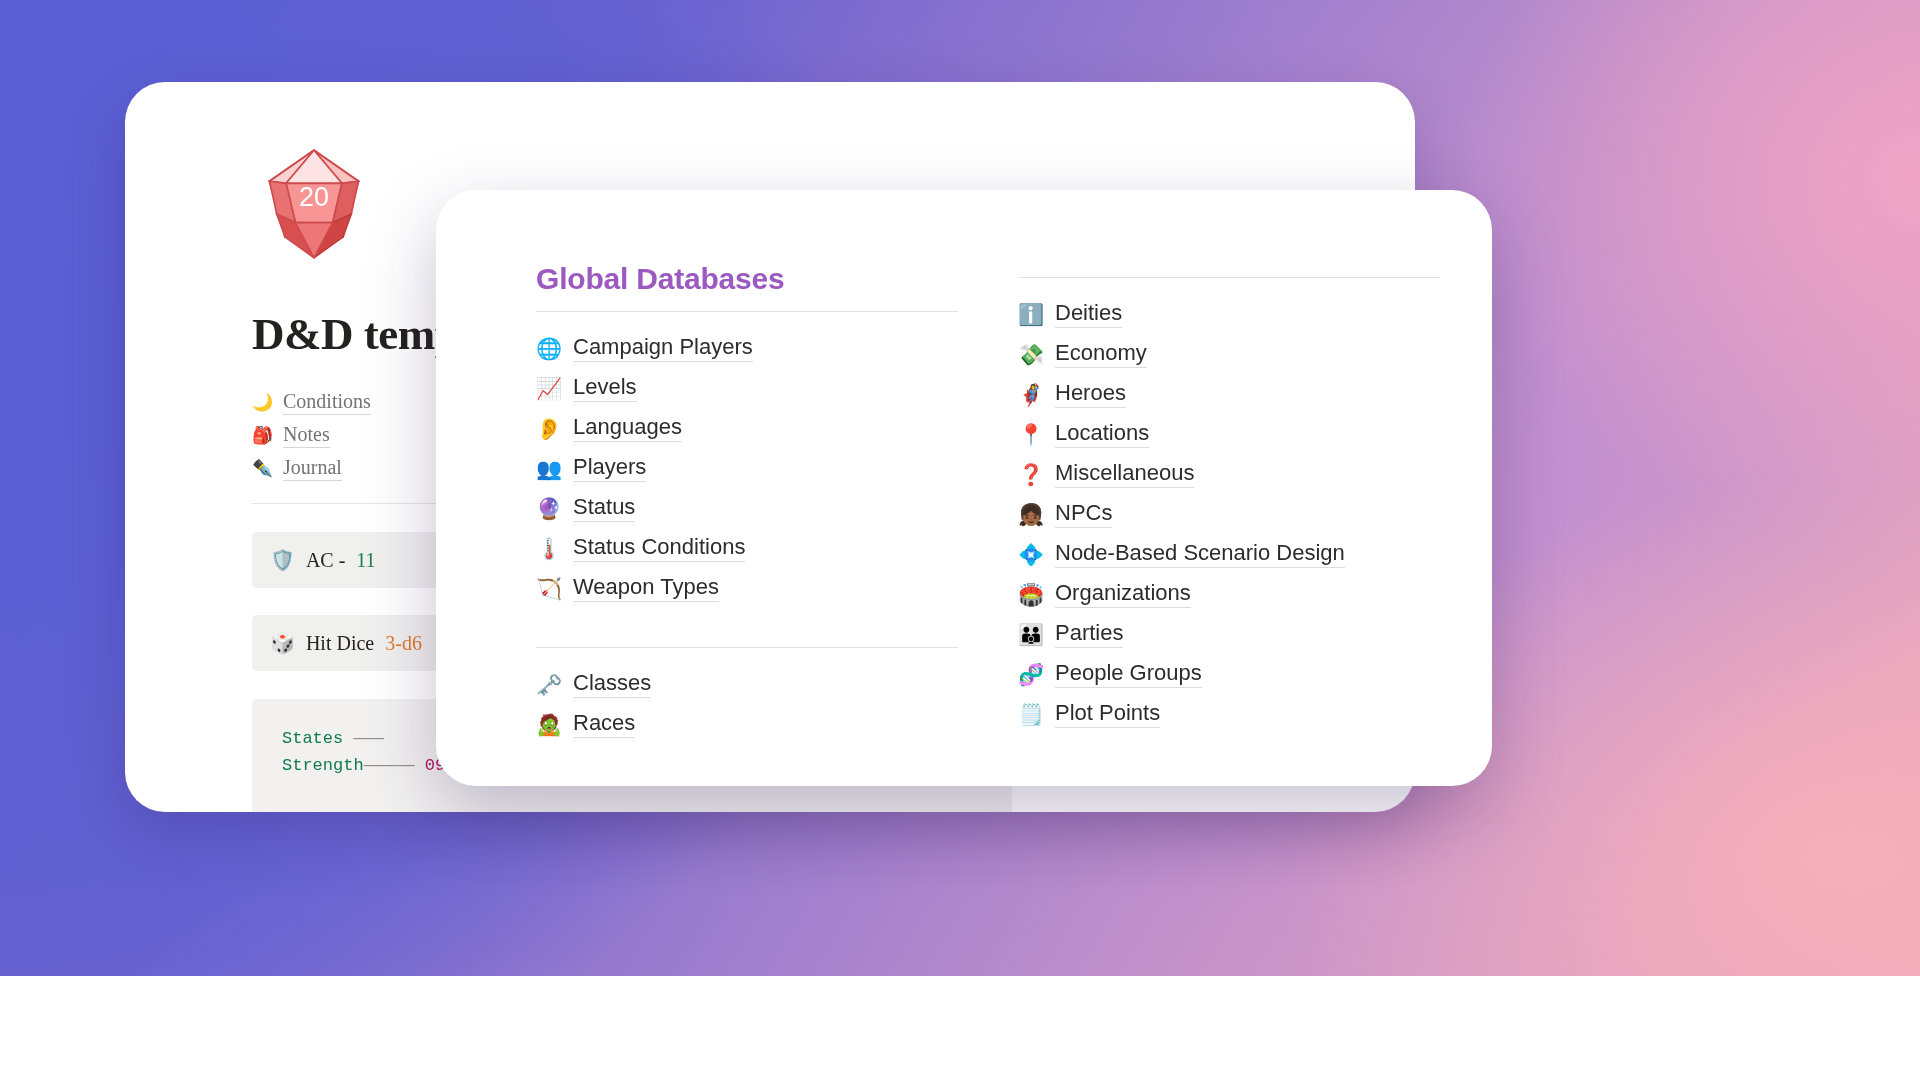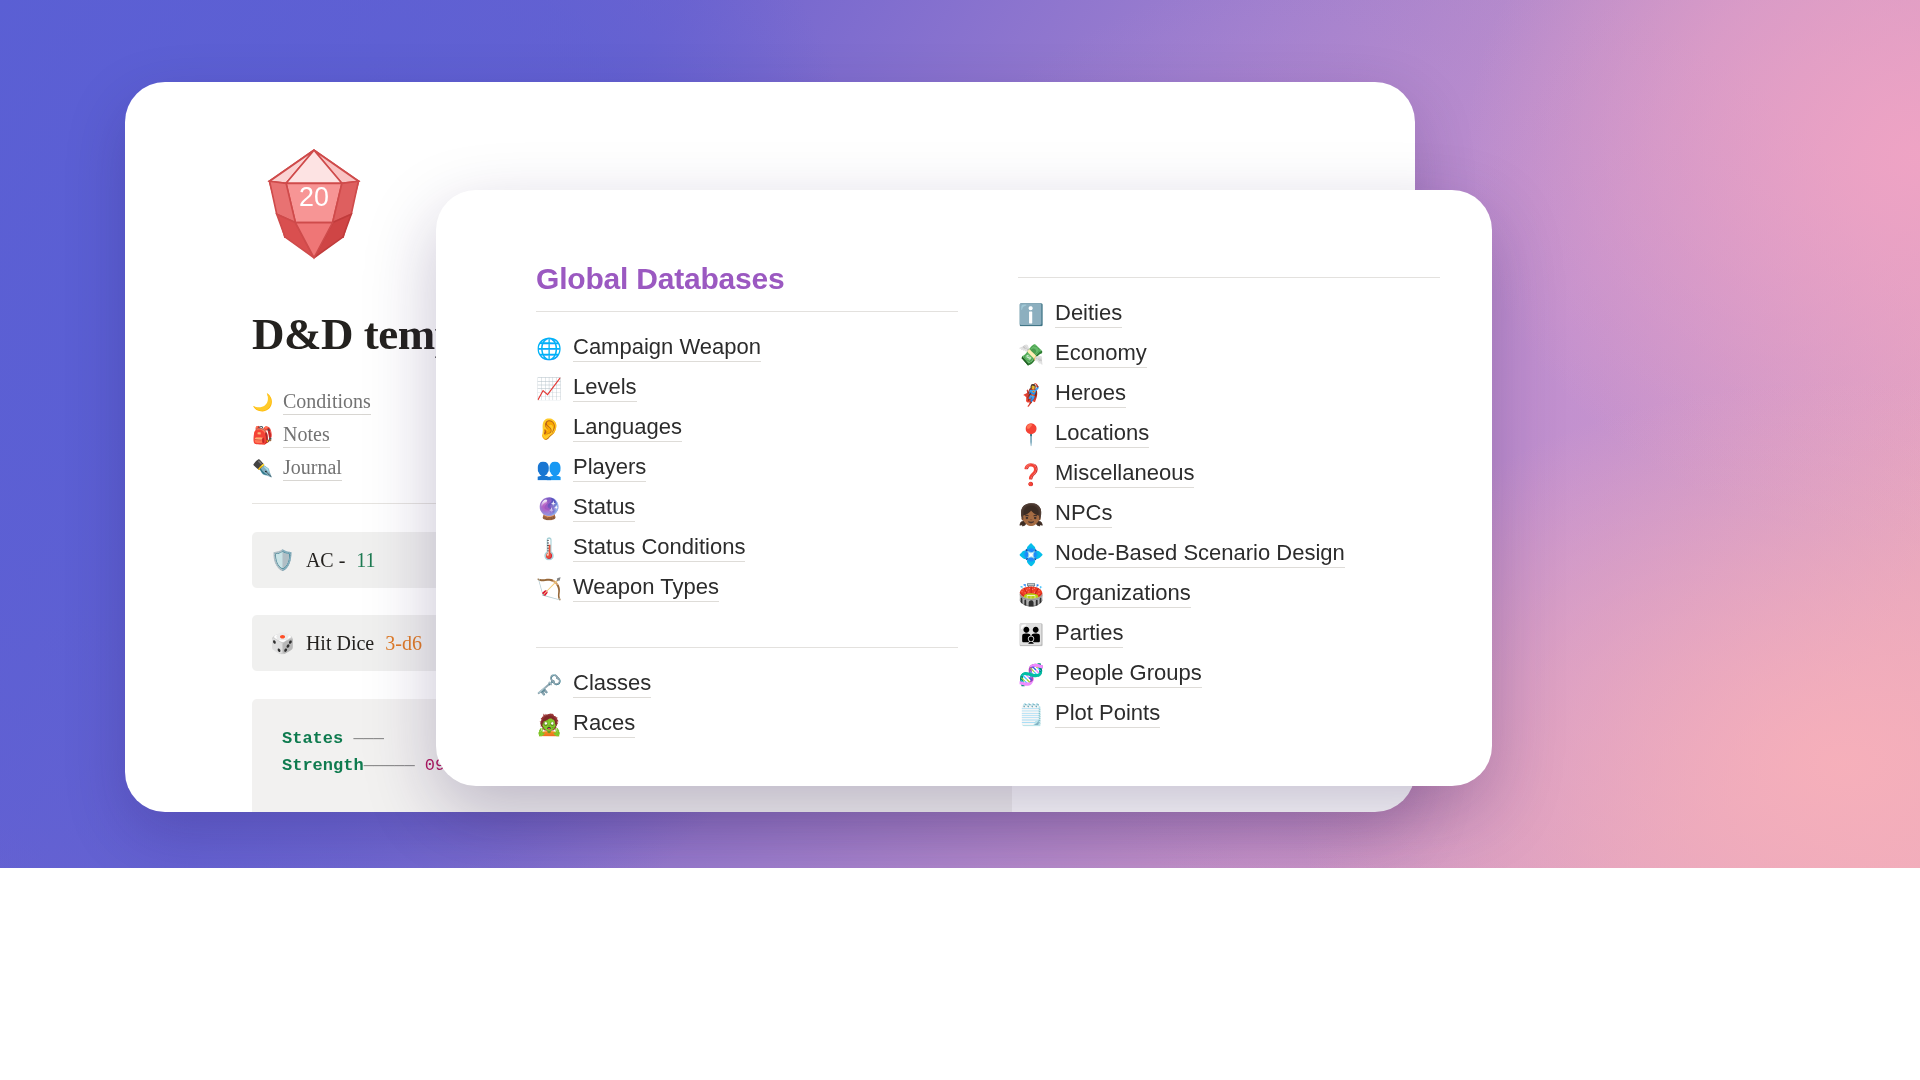--- a/index.html
+++ b/index.html
@@ -7,21 +7,21 @@
   html, body {
     width: 1920px;
     height: 1080px;
     overflow: hidden;
     font-family: "Liberation Sans", sans-serif;
   }
 
   #stage {
     position: relative;
     width: 1920px;
-    height: 868px;
+    height: 976px;
     background:
       radial-gradient(ellipse 900px 620px at 96% 88%, rgba(247,176,186,0.95) 0%, rgba(247,176,186,0.0) 62%),
       radial-gradient(ellipse 760px 640px at 100% 18%, rgba(241,164,196,0.92) 0%, rgba(241,164,196,0.0) 60%),
       radial-gradient(ellipse 820px 700px at 72% 50%, rgba(186,140,214,0.75) 0%, rgba(186,140,214,0.0) 68%),
       radial-gradient(ellipse 900px 900px at 10% 40%, rgba(90,95,212,1) 0%, rgba(90,95,212,0.55) 55%, rgba(90,95,212,0.0) 78%),
       linear-gradient(120deg, #5b5fd4 0%, #6f64cf 28%, #9f7fce 52%, #c894c9 72%, #e9a8bd 100%);
     overflow: hidden;
   }
 
   
@@ -123,21 +123,21 @@
     width: 760px;
     height: 130px;
     background: #f2f1f0;
     border-radius: 5px;
     padding: 26px 0 0 30px;
     font-family: "Liberation Mono", monospace;
     font-size: 17px;
     line-height: 1.6;
     white-space: pre;
   }
-  .c-green { color: #0f7b4f; font-weight: bold; }
+  .c-green { color: #0f7b4f; font-weight: normal; }
   .c-dim   { color: #8c8c8c; }
   .c-crim  { color: #b3175f; }
   .c-amber { color: #9a6b1a; }
 
   
   .card-front {
     position: absolute;
     left: 436px;
     top: 190px;
     width: 1056px;
@@ -279,21 +279,21 @@
 
       <div class="fcol">
 
         <div>
           <div class="sec-head">Global Databases</div>
           <div class="sec-rule"></div>
           <div class="db-list">
 
             <div class="db-row">
               <span class="db-emoji">🌐</span>
-              <span class="db-text">Campaign Weapon</span>
+              <span class="db-text">Campaign Players</span>
             </div>
             <div class="db-row">
               <span class="db-emoji">📈</span>
               <span class="db-text">Levels</span>
             </div>
             <div class="db-row">
               <span class="db-emoji">👂</span>
               <span class="db-text">Languages</span>
             </div>
             <div class="db-row">

